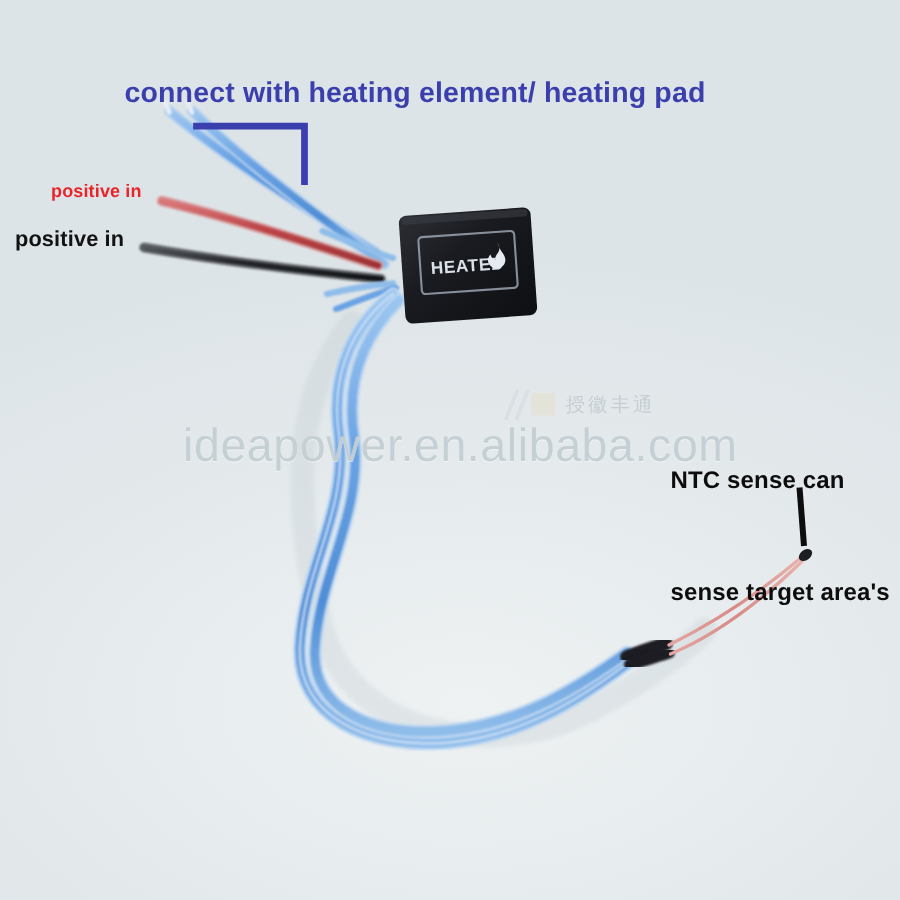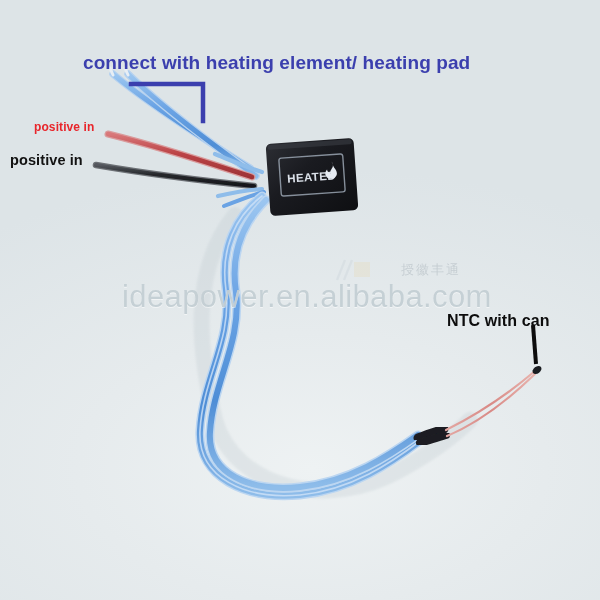--- a/index.html
+++ b/index.html
@@ -38,21 +38,21 @@
     text-shadow:0 1px 0 rgba(255,255,255,.55);
     opacity:.95;
     text-align:center;
   }
   #logo-watermark{
     position:absolute;left:333px;top:258px;
     width:124px;height:26px;opacity:.28;
   }
   #logo-watermark .cjk{
     position:absolute;left:44px;top:3px;font-size:13px;color:#7f8c96;
-    letter-spacing:2px;font-weight:normal;white-space:nowrap;margin-left:24px;
+    letter-spacing:2px;font-weight:normal;white-space:nowrap;
   }
   #logo-watermark .slashes{
     position:absolute;left:0;top:0;width:40px;height:24px;
   }
 </style>
 </head>
 <body>
 
 <div id="scene">
 
@@ -180,16 +180,17 @@
     <span class="cjk">授徽丰通</span>
   </div>
 
   <div class="anno" id="label-connect">connect with heating element/ heating pad</div>
 
   <div class="anno" id="label-positive">positive in</div>
 
   <div class="anno" id="label-negative">positive in</div>
 
   <div class="anno" id="label-ntc">
-    <div>NTC with can</div>
+    <div>NTC sense can</div>
+    <div>sense target area's</div>
   </div>
 
 </div>
 
 </body></html>

